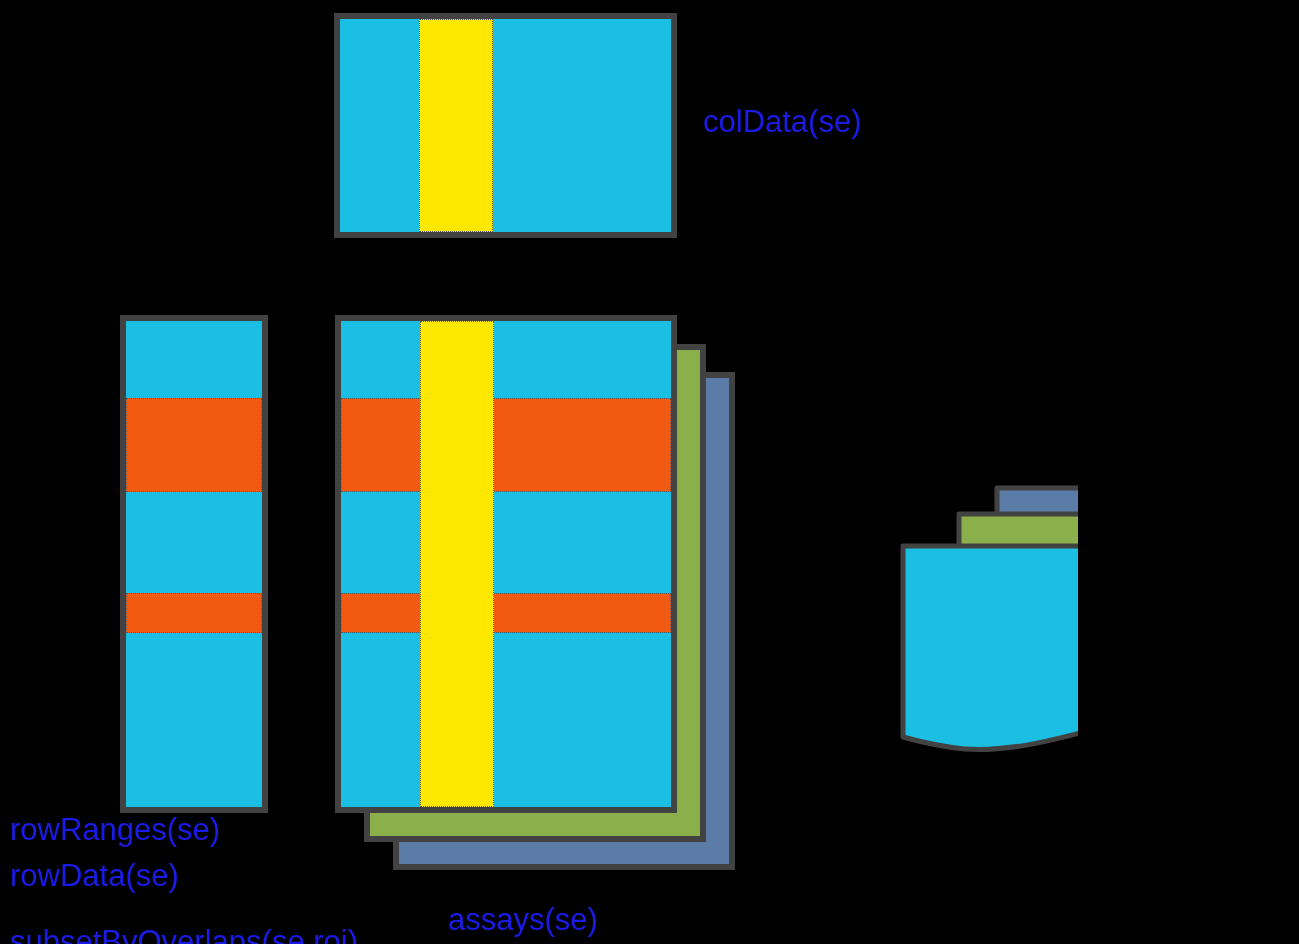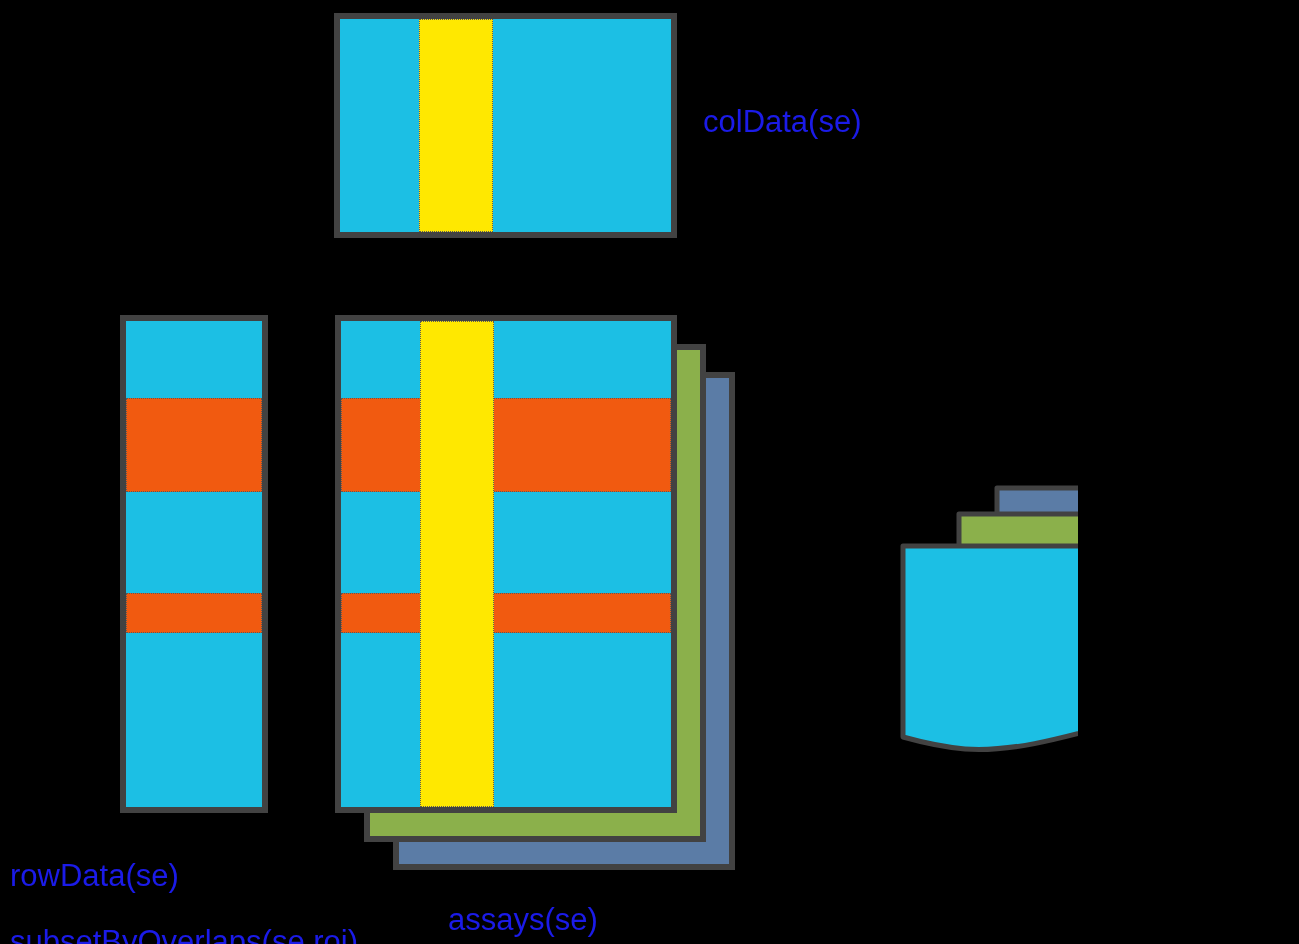--- a/index.html
+++ b/index.html
@@ -66,20 +66,21 @@
 
   <div class="panel" style="left:334px; top:13px; width:343px; height:225px;">
     <div class="stripe" style="left:79px; width:74px;"></div>
   </div>
   <div class="label" style="left:703px; top:105px;">colData(se)</div>
 
   <div class="panel" style="left:120px; top:315px; width:148px; height:498px;">
     <div class="band" style="top:77px; height:94px;"></div>
     <div class="band" style="top:272px; height:40px;"></div>
   </div>
+  <div class="label" style="left:10px; top:813px;">rowRanges(se)</div>
   <div class="label" style="left:10px; top:859px;text-align:right;">rowData(se)</div>
   <div class="label" style="left:10px; top:897px;margin-top:28px;">subsetByOverlaps(se,roi)</div>
 
   <div>
     <div class="panel sheet-blue" style="left:393px; top:372px; width:342px; height:498px;"></div>
     <div class="panel sheet-green" style="left:364px; top:344px; width:342px; height:498px;"></div>
     <div class="panel" style="left:335px; top:315px; width:342px; height:498px;">
       <div class="band" style="top:77px; height:94px;"></div>
       <div class="band" style="top:272px; height:40px;"></div>
       <div class="stripe" style="left:79px; width:74px;"></div>

